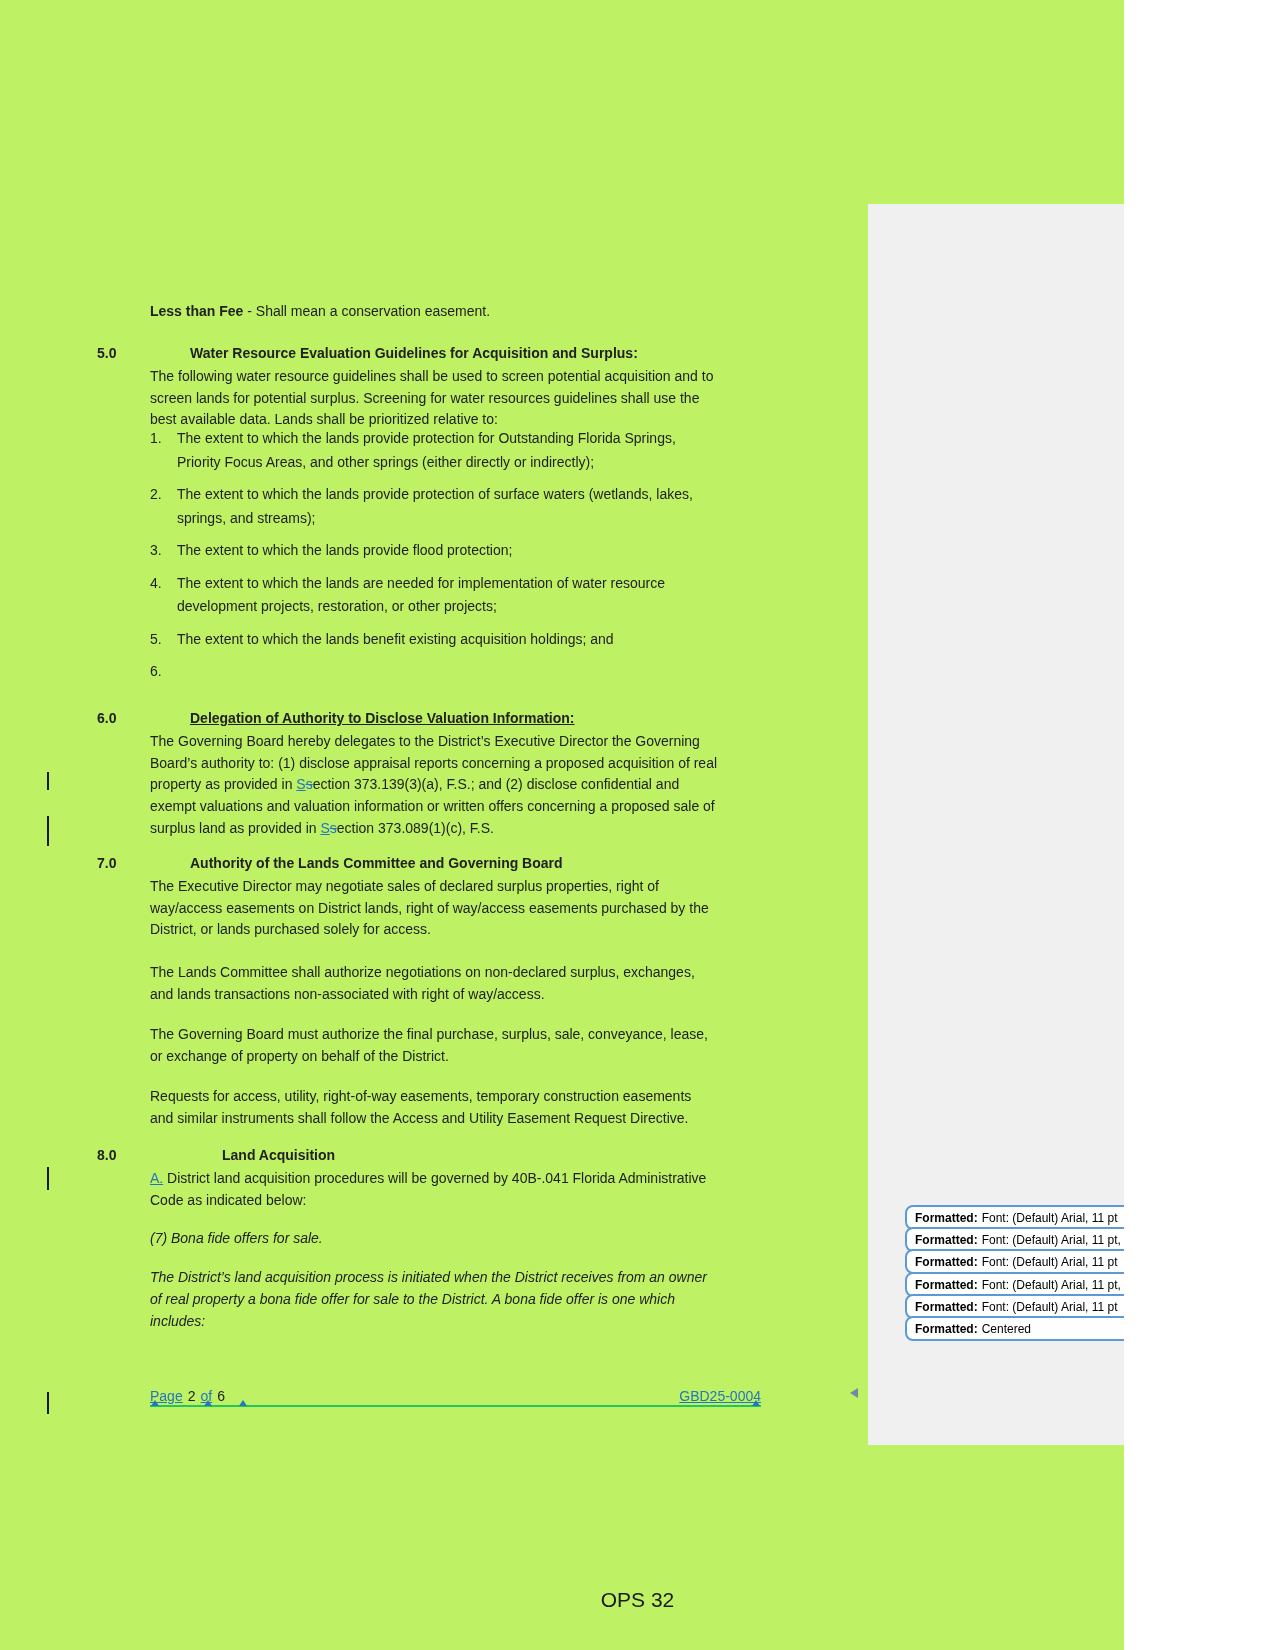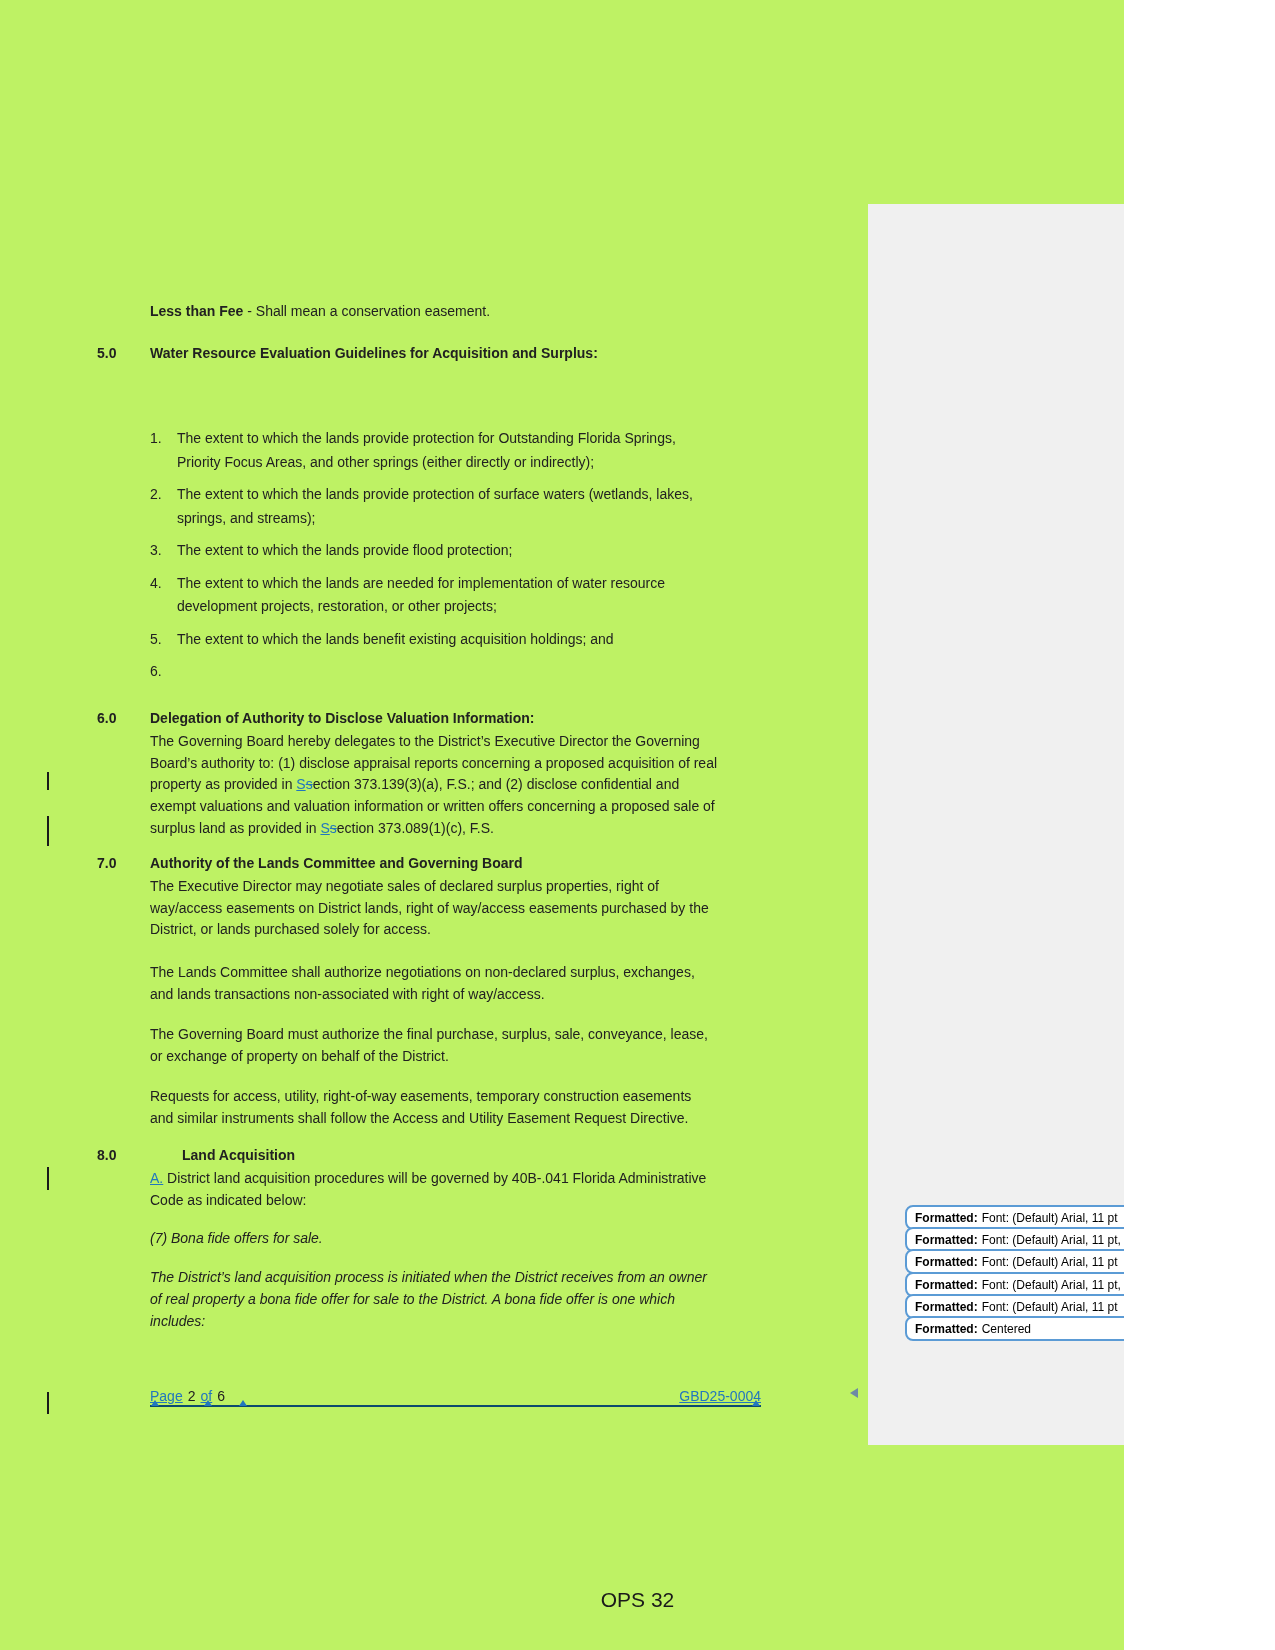--- a/index.html
+++ b/index.html
@@ -1,57 +1,60 @@
 <!DOCTYPE html>
 <html><head>
 <meta charset="utf-8">
 <style>
   html,body{margin:0;padding:0;background:#ffffff;}
   .page{position:relative;width:1124px;height:1650px;background:#bef264;overflow:hidden;
         font-family:"Liberation Sans",sans-serif;color:#212121;}
   .abs{position:absolute;}
   .body-text{font-size:14px;line-height:21.7px;white-space:pre-line;width:700px;}
   .sec-num{font-weight:bold;font-size:14px;}
-  .sec-title{font-weight:bold;font-size:14px;}
+  .sec-title{font-weight:bold;font-size:14px;margin-left:40px;}
   .italic{font-style:italic;}
   .bold{font-weight:bold;}
   .ins{color:#2277bd;text-decoration:underline;}
   .del{color:#2277bd;text-decoration:line-through;}
   .list{width:700px;}
   .list-item{display:flex;margin-bottom:9px;}
   .li-num{flex:none;width:27px;font-size:14px;line-height:23.5px;}
   .li-text{font-size:14px;line-height:23.5px;white-space:pre-line;}
   .markup-panel{left:868px;top:204px;width:345px;height:1241px;background:#f0f0f0;}
   .fmt-box{position:absolute;left:905px;width:298px;height:25px;box-sizing:border-box;
            background:#ffffff;border:2px solid #5b9bd5;border-radius:8px;
            display:flex;align-items:center;gap:4px;padding:0 8px;white-space:nowrap;
            font-size:12px;color:#000;}
   .fmt-label{font-weight:bold;}
   .change-bar{position:absolute;left:47px;width:2px;background:#1a1a1a;}
   .footer-line{left:150px;top:1386px;width:611px;height:19px;
-               border-bottom:2px solid #0c4a6e;display:flex;justify-content:space-between;
+               border-bottom:2px solid #22c55e;display:flex;justify-content:space-between;
                align-items:flex-end;font-size:14px;line-height:18px;}
   .footer-left{display:inline-flex;gap:5px;}
   .caret{position:absolute;width:0;height:0;border-left:4px solid transparent;
          border-right:4px solid transparent;border-bottom:6px solid #2277bd;}
   .anchor-tri{position:absolute;width:0;height:0;border-top:5px solid transparent;
               border-bottom:5px solid transparent;border-right:8px solid #6e8aa5;}
   .ops{left:0;top:1588px;width:1275px;text-align:center;font-size:21px;color:#1a1a1a;}
 </style>
 </head>
 <body>
 
 <div class="page">
 
   <div class="abs markup-panel"></div>
 
   <div class="abs" style="left:150px;top:303px;font-size:14px;"><span class="bold">Less than Fee</span><span> - Shall mean a conservation easement.</span></div>
 
   <div class="abs sec-num" style="left:97px;top:345px;">5.0</div>
   <div class="abs sec-title" style="left:150px;top:345px;">Water Resource Evaluation Guidelines for Acquisition and Surplus:</div>
+  <div class="abs body-text" style="left:150px;top:366px;">The following water resource guidelines shall be used to screen potential acquisition and to
+screen lands for potential surplus. Screening for water resources guidelines shall use the
+best available data. Lands shall be prioritized relative to:</div>
 
   <div class="abs list" style="left:150px;top:427px;">
     <div class="list-item">
         <span class="li-num">1.</span>
         <span class="li-text">The extent to which the lands provide protection for Outstanding Florida Springs,
 Priority Focus Areas, and other springs (either directly or indirectly);</span>
       </div>
     <div class="list-item">
         <span class="li-num">2.</span>
         <span class="li-text">The extent to which the lands provide protection of surface waters (wetlands, lakes,
@@ -69,21 +72,21 @@
     <div class="list-item">
         <span class="li-num">5.</span>
         <span class="li-text">The extent to which the lands benefit existing acquisition holdings; and</span>
       </div>
     <div class="list-item">
         <span class="li-num">6.</span>
       </div>
   </div>
 
   <div class="abs sec-num" style="left:97px;top:710px;">6.0</div>
-  <div class="abs sec-title" style="left:150px;top:710px;">Delegation of Authority to Disclose Valuation Information:</div>
+  <div class="abs sec-title" style="left:150px;top:710px;text-decoration:underline;">Delegation of Authority to Disclose Valuation Information:</div>
   <div class="abs body-text" style="left:150px;top:731px;"><span>The Governing Board hereby delegates to the District’s Executive Director the Governing
 Board’s authority to: (1) disclose appraisal reports concerning a proposed acquisition of real
 property as provided in </span><span class="ins">S</span><span class="del">s</span><span>ection 373.139(3)(a), F.S.; and (2) disclose confidential and
 exempt valuations and valuation information or written offers concerning a proposed sale of
 surplus land as provided in </span><span class="ins">S</span><span class="del">s</span><span>ection 373.089(1)(c), F.S.</span></div>
 
   <div class="abs sec-num" style="left:97px;top:855px;">7.0</div>
   <div class="abs sec-title" style="left:150px;top:855px;">Authority of the Lands Committee and Governing Board</div>
   <div class="abs body-text" style="left:150px;top:876px;">The Executive Director may negotiate sales of declared surplus properties, right of
 way/access easements on District lands, right of way/access easements purchased by the

